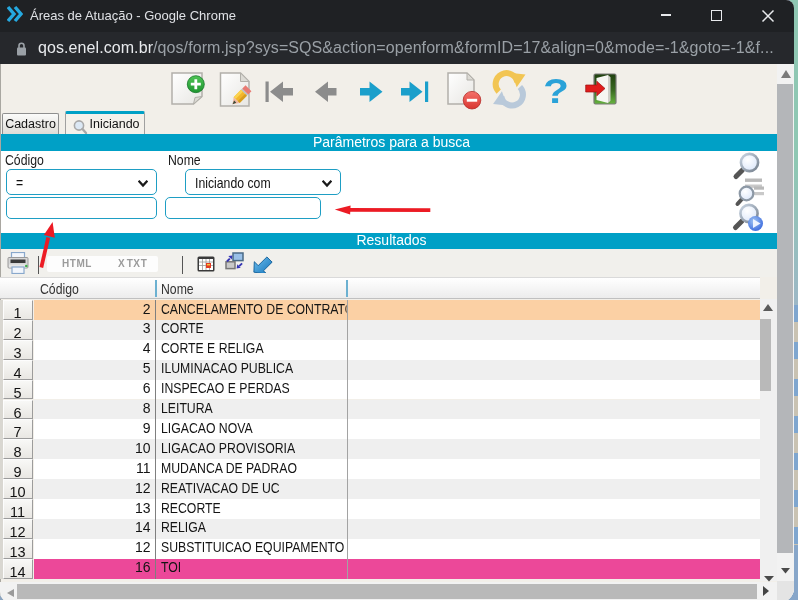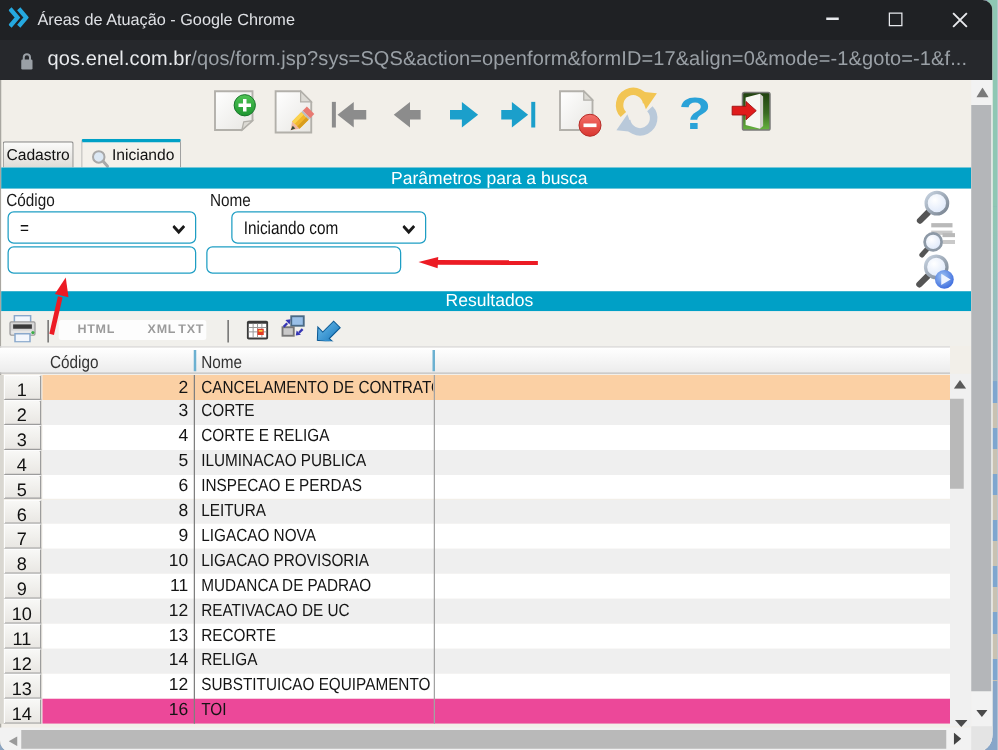--- a/index.html
+++ b/index.html
@@ -235,21 +235,21 @@
         <rect x="4.5" y="0.5" width="13" height="6.5" fill="#f2f6fc" stroke="#89a8cc" stroke-width="1.2"></rect>
         <rect x="1" y="5.5" width="20" height="10.5" rx="1" fill="#d6d6d6" stroke="#9a9a9a" stroke-width="1"></rect>
         <rect x="3.5" y="7.5" width="15" height="3.5" fill="#3a3a3a"></rect>
         <rect x="2" y="12.5" width="18" height="3" fill="#e6e6e6"></rect>
         <circle cx="19.3" cy="14" r="1.3" fill="#3fae49"></circle>
         <rect x="5" y="15" width="12" height="6.5" fill="#f2f6fc" stroke="#89a8cc" stroke-width="1.2"></rect>
       </svg>
       <div class="sep" style="left:37px"></div>
       <div class="tbtn" style="left:46px;width:60px">HTML</div>
       <div class="tbtn" style="left:100px;width:57px">XML</div>
-      <div class="tbtn" style="left:140px;width:24px">TXT</div>
+      <div class="tbtn" style="left:124px;width:24px">TXT</div>
       <div class="sep" style="left:181px"></div>
       <svg class="abs" style="left:196px;top:7px" width="18" height="16" viewBox="0 0 18 16">
         <rect x="0.5" y="0.5" width="17" height="15" rx="1.5" fill="#3a3a3a"></rect>
         <rect x="2" y="3" width="14" height="11" fill="#fff"></rect>
         <path d="M2 6 H16 M2 9.5 H16 M5.5 3 V14 M9 3 V14 M12.5 3 V14" stroke="#9a9a9a" stroke-width="0.8"></path>
         <rect x="9" y="7" width="5" height="5" fill="#e23b24"></rect>
         <rect x="10" y="8" width="3" height="1.4" fill="#f6c63c"></rect>
       </svg>
       <svg class="abs" style="left:222px;top:2px" width="22" height="20" viewBox="0 0 22 20">
         <rect x="10" y="2" width="10" height="7.6" fill="#99c0e8" stroke="#4a6a86" stroke-width="1.5"></rect>

